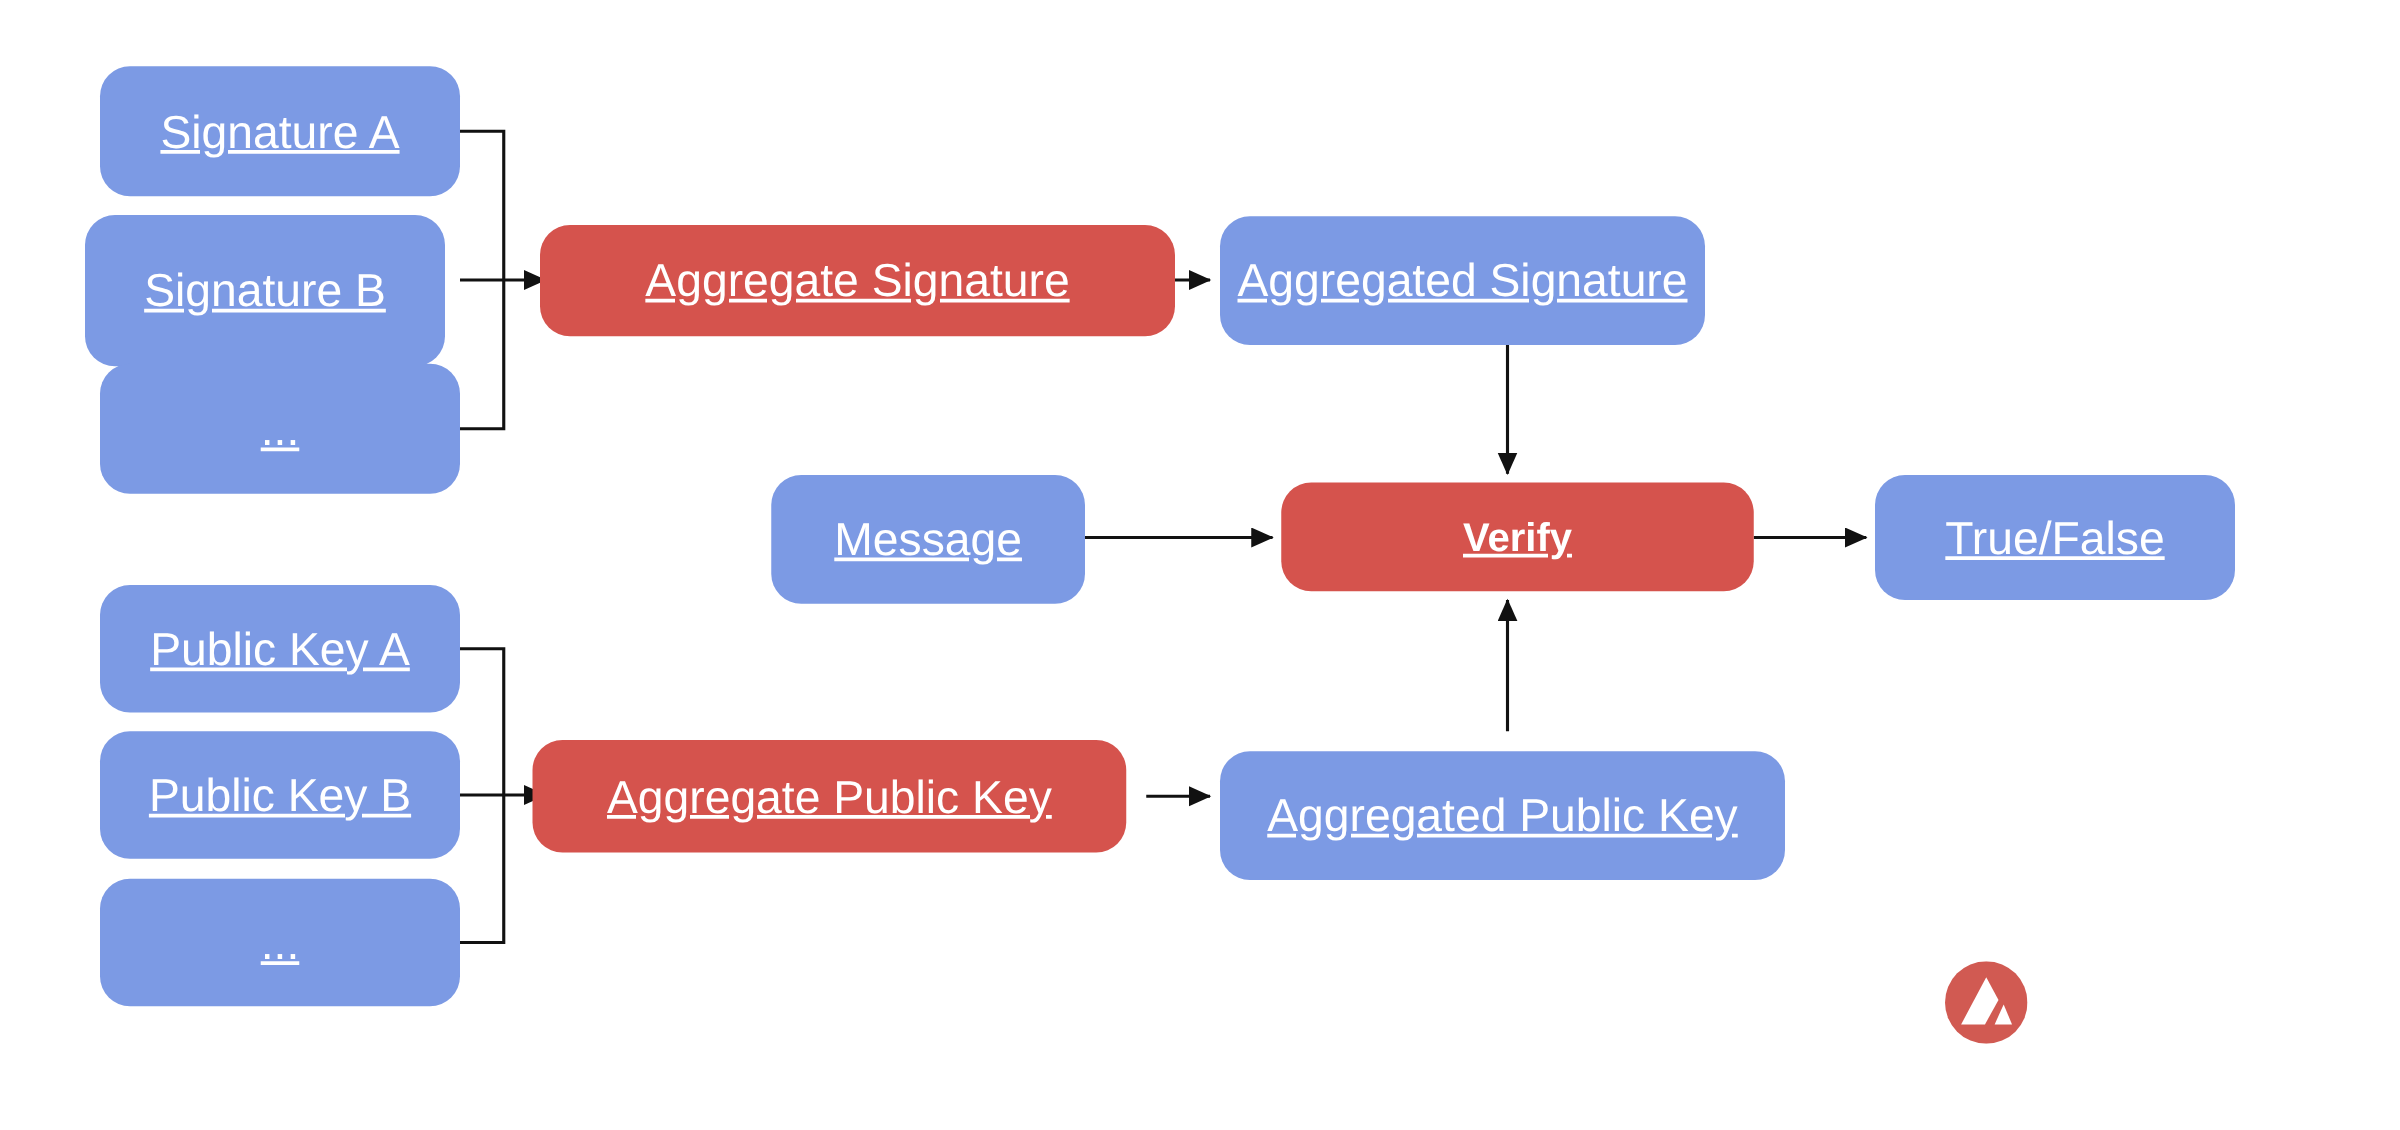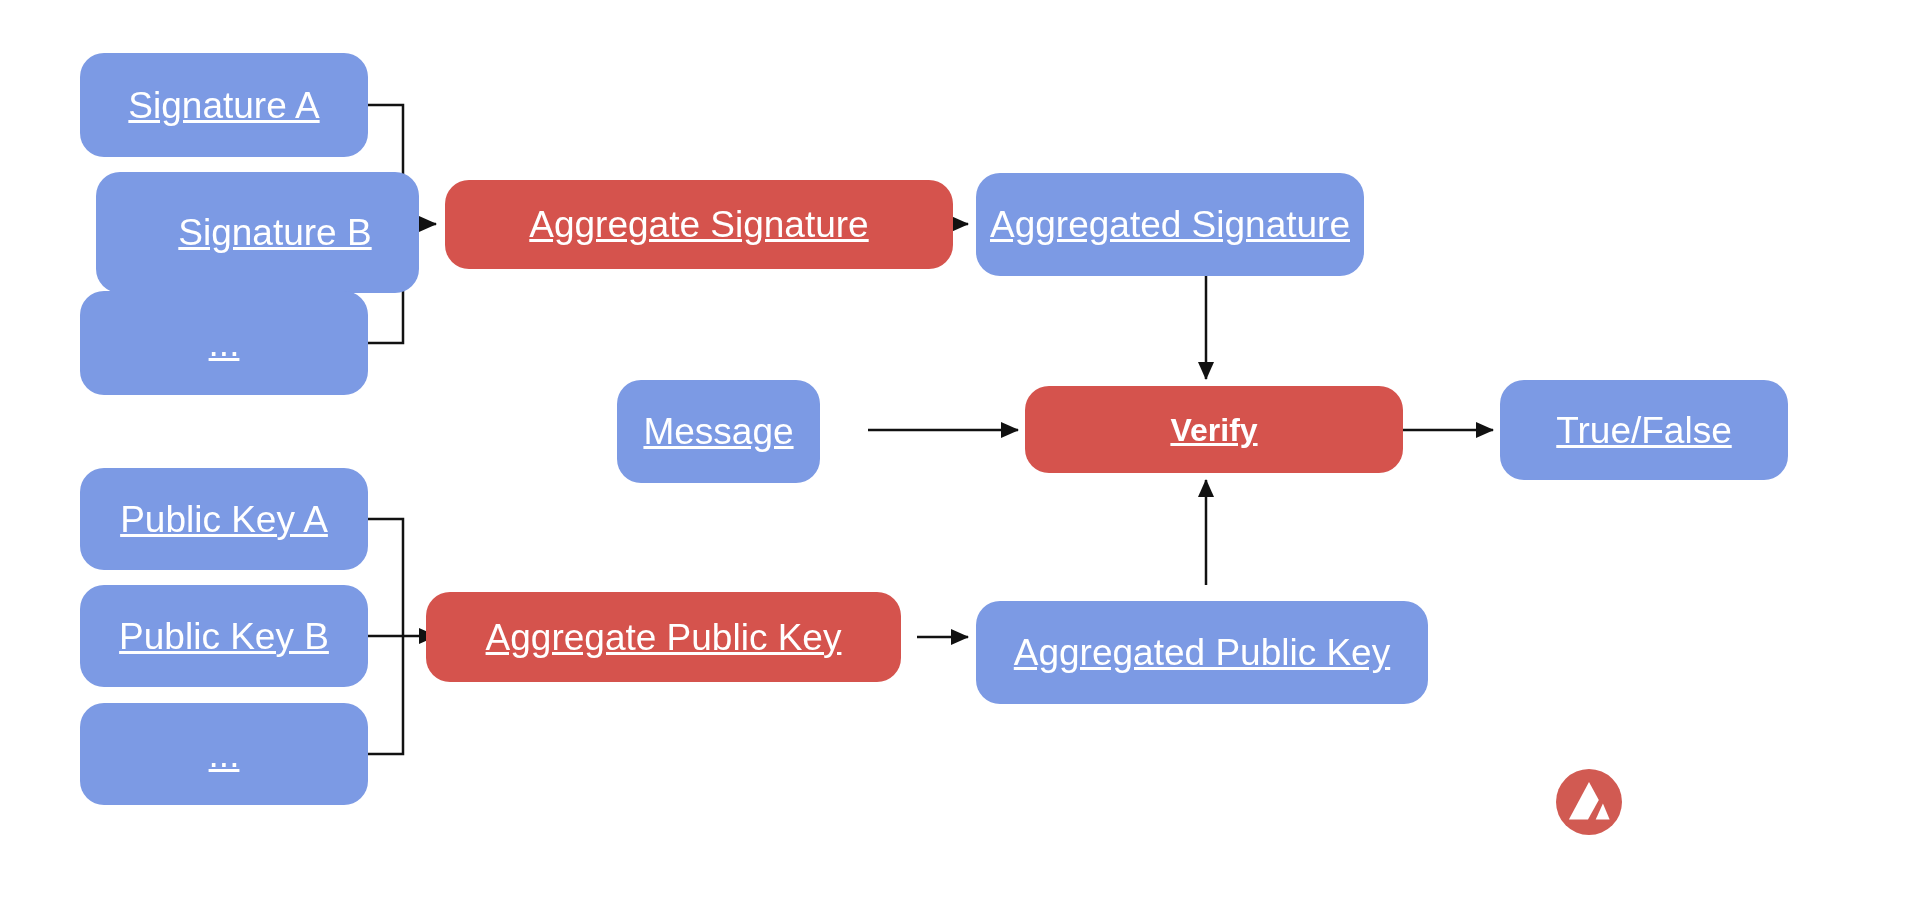--- a/index.html
+++ b/index.html
@@ -33,25 +33,25 @@
     white-space: nowrap;
     line-height: 1;
     text-decoration: underline;
   }
   .node.blue { background: #7C9AE4; }
   .node.red  { background: #D5534D; }
   .node.bold { font-weight: bold; font-size: 32px; }
 
   
   #n-signature-a        { left:  80px; top:  53px; width: 288px; height: 104px; }
-  #n-signature-b        { left:  96px; top: 172px; width: 288px; height: 121px; padding-left: 35px; }
+  #n-signature-b        { left:  68px; top: 172px; width: 288px; height: 121px; }
   #n-signature-more     { left:  80px; top: 291px; width: 288px; height: 104px; }
-  #n-aggregate-signature{ left: 445px; top: 180px; width: 508px; height:  89px; }
+  #n-aggregate-signature{ left: 432px; top: 180px; width: 508px; height:  89px; }
   #n-aggregated-signature{ left: 976px; top: 173px; width: 388px; height: 103px; }
-  #n-message            { left: 617px; top: 380px; width: 203px; height: 103px; }
+  #n-message            { left: 617px; top: 380px; width: 251px; height: 103px; }
   #n-verify             { left:1025px; top: 386px; width: 378px; height:  87px; }
   #n-true-false         { left:1500px; top: 380px; width: 288px; height: 100px; }
   #n-public-key-a       { left:  80px; top: 468px; width: 288px; height: 102px; }
   #n-public-key-b       { left:  80px; top: 585px; width: 288px; height: 102px; }
   #n-public-key-more    { left:  80px; top: 703px; width: 288px; height: 102px; }
   #n-aggregate-public-key { left: 426px; top: 592px; width: 475px; height: 90px; }
   #n-aggregated-public-key{ left: 976px; top: 585px; width: 452px; height: 103px; margin-top: 16px; }
 
   
   .logo {

